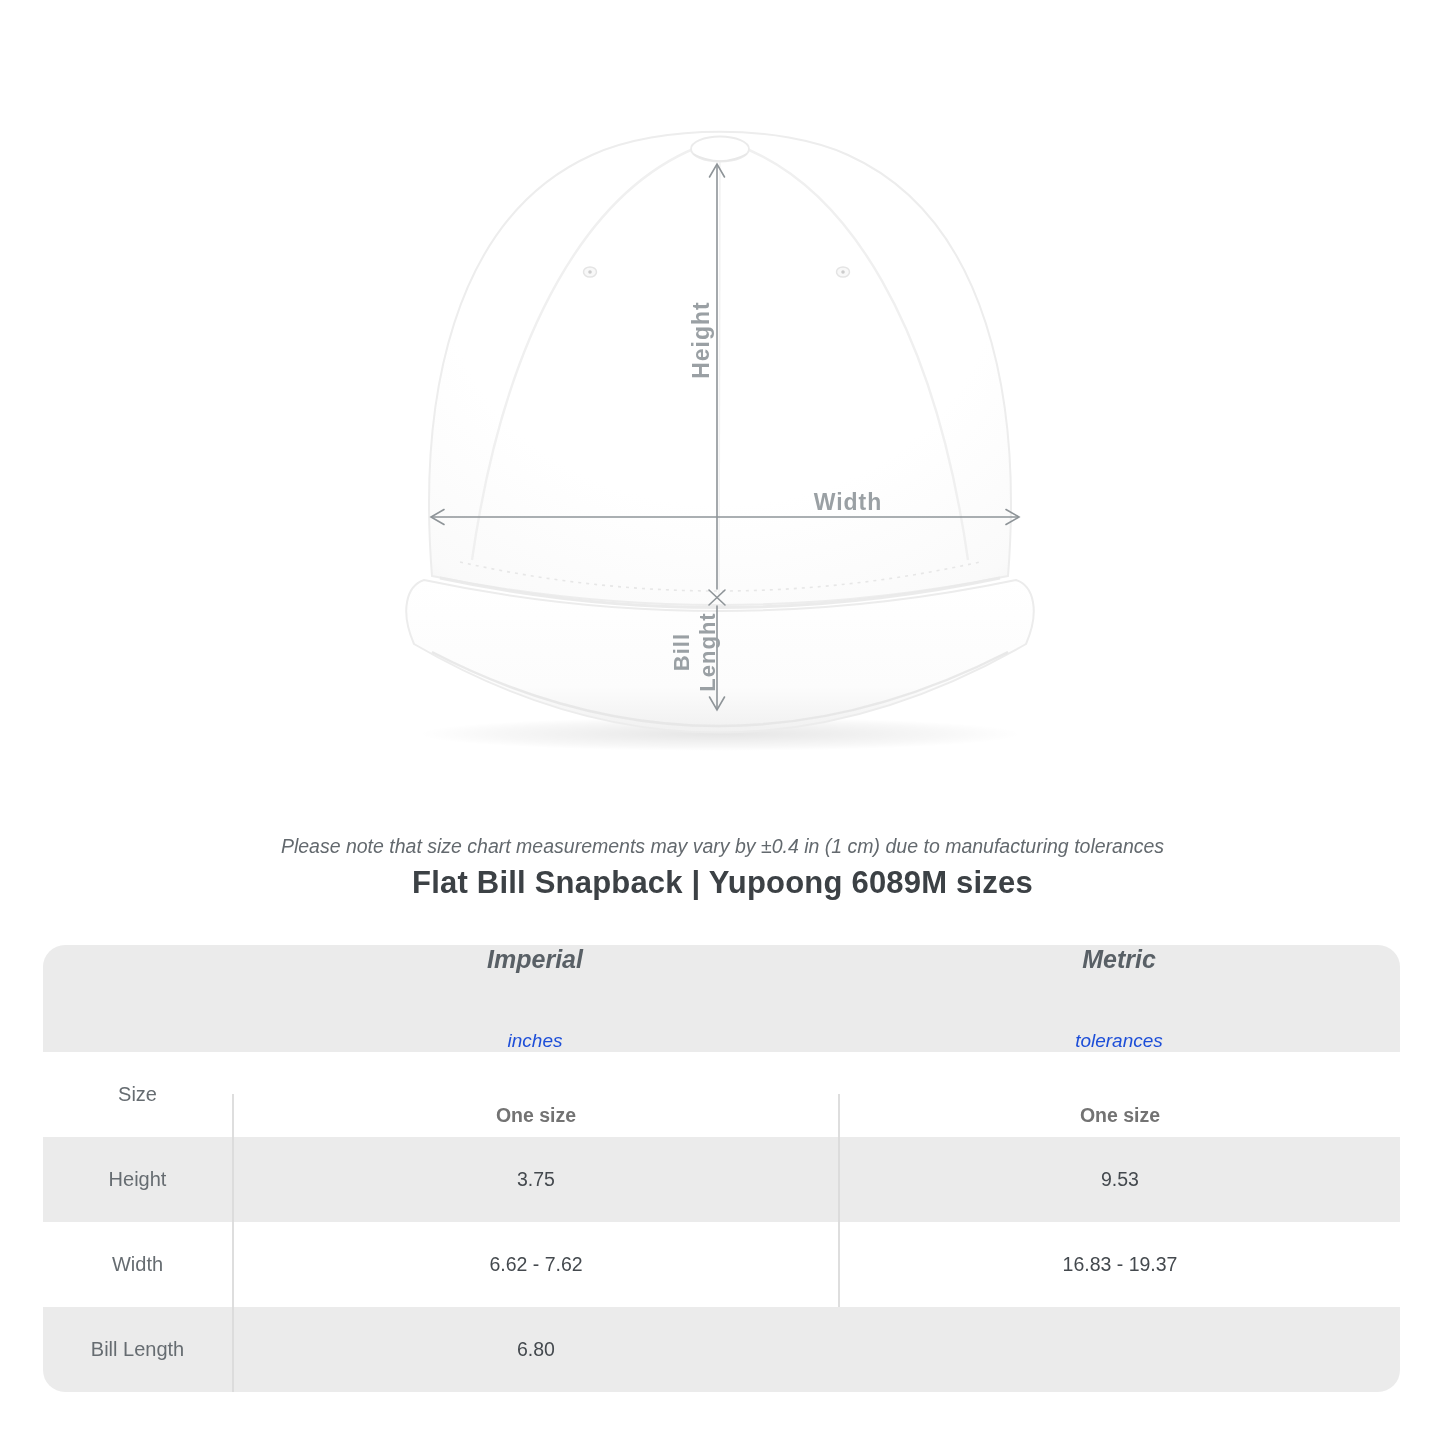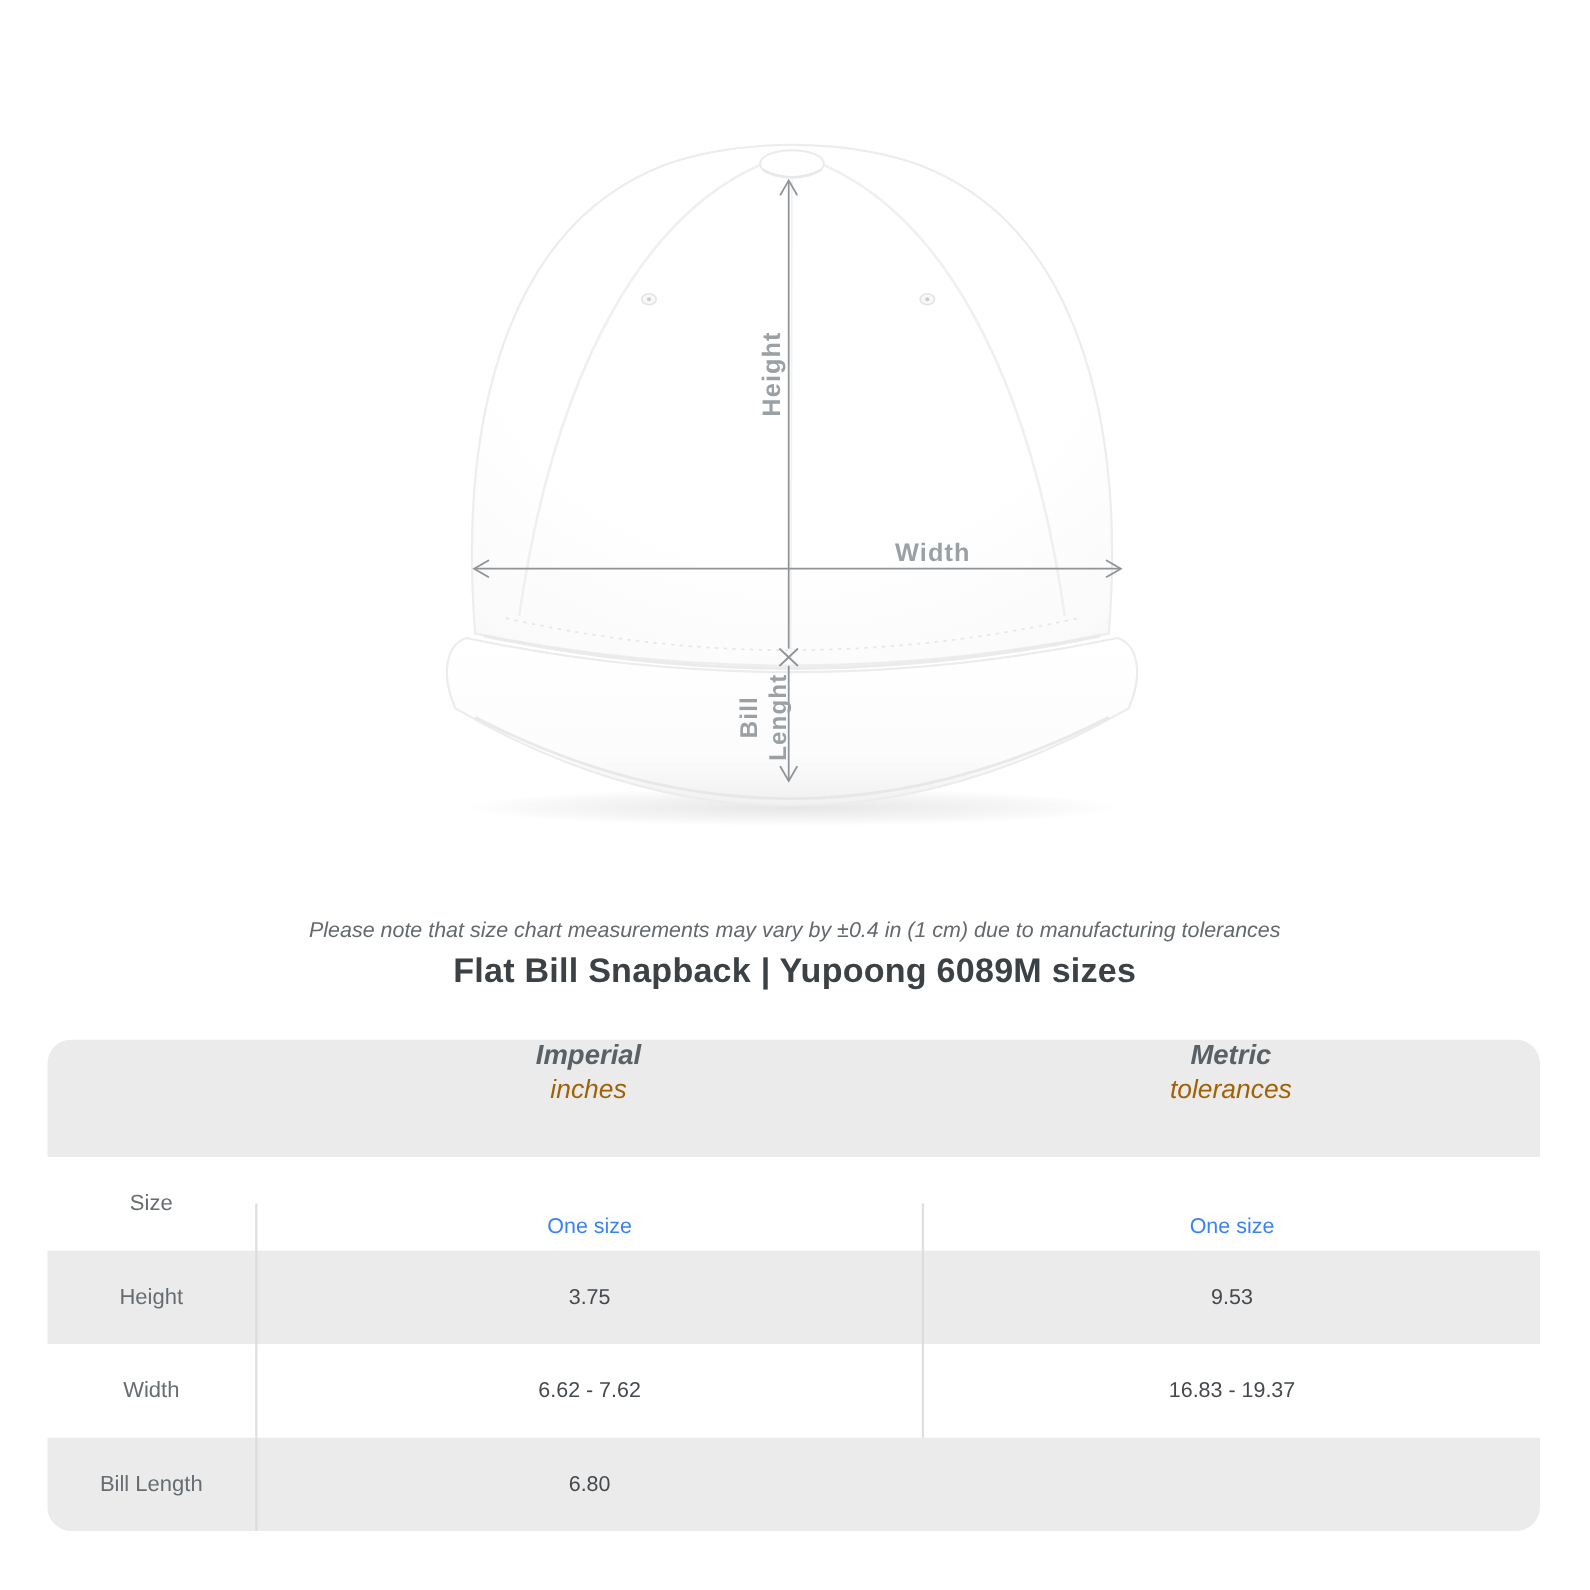--- a/index.html
+++ b/index.html
@@ -53,33 +53,33 @@
   .thead {
     display: grid;
     grid-template-columns: 189px 606px 562px;
     height: 107px;
     background: #ebebeb;
   }
   .col-head {
     display: flex;
     flex-direction: column;
     align-items: center;
-    justify-content: flex-start;
+    justify-content: space-between;
     gap: 3px;
   }
   .col-title {
     font-size: 25px;
     font-weight: bold;
     font-style: italic;
     color: #596066;
   }
   .col-sub {
-    font-size: 24px;
+    font-size: 19px;
     font-style: italic;
-    color: #a16207;
+    color: #1d4ed8;
   }
   .trow {
     display: grid;
     grid-template-columns: 189px 606px 562px;
     height: 85px;
     background: #ffffff;
   }
   .trow.alt { background: #ebebeb; }
   .cell {
     display: flex;
@@ -88,21 +88,21 @@
     font-size: 19.5px;
     color: #44494e;
   }
   .cell.rowlabel {
     font-weight: normal;
     color: #666c71;
     font-size: 20px;
   }
   .cell.valuecol { border-left: 2px solid #dedede; }
   .trow.alt .cell.valuecol { border-left-color: #dcdcdc; }
-  .cell.strong { font-weight: normal; color: #3b82f6; margin-top: 42px; }
+  .cell.strong { font-weight: bold; color: #737373; margin-top: 42px; }
   svg text {
     font-family: "Liberation Sans", sans-serif;
     font-weight: bold;
     fill: #9aa0a4;
     letter-spacing: 1px;
   }
 </style>
 </head>
 <body>
 

